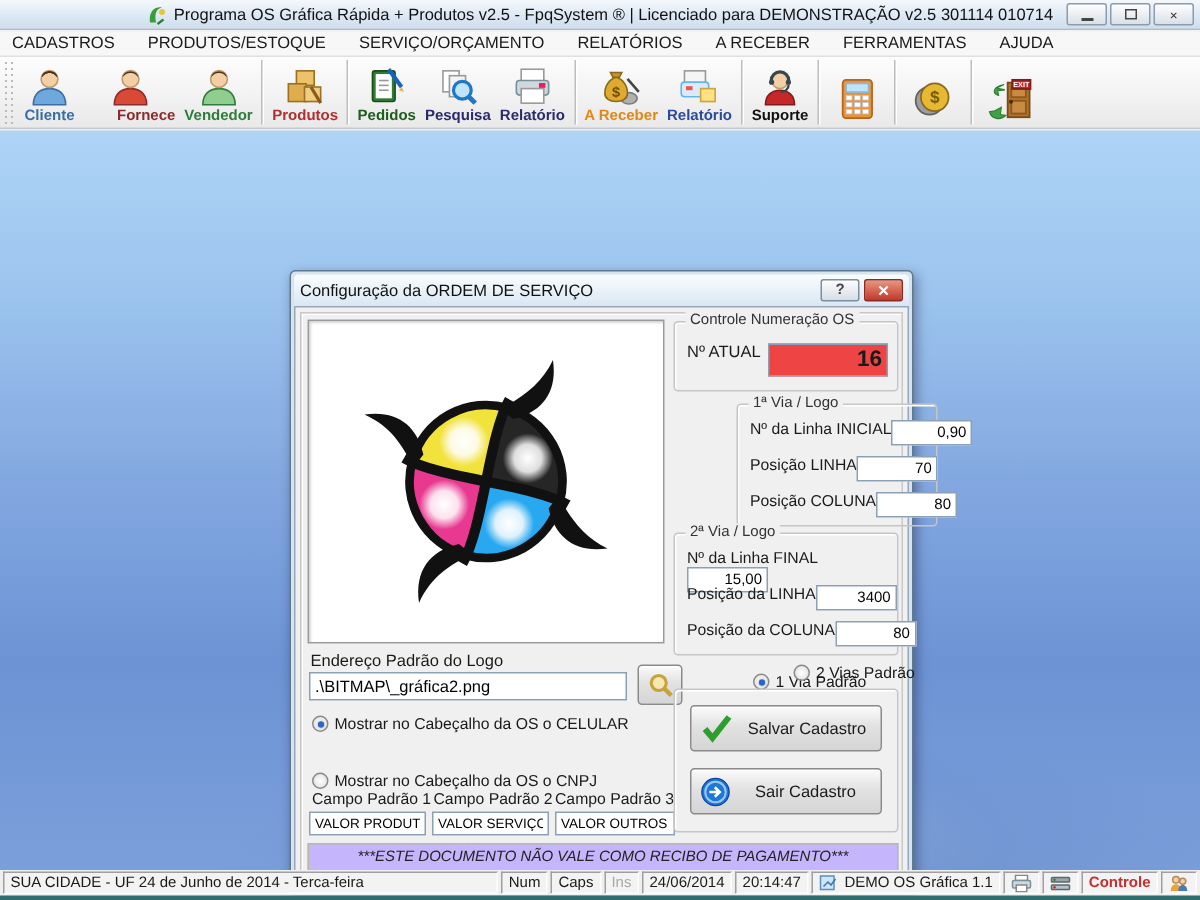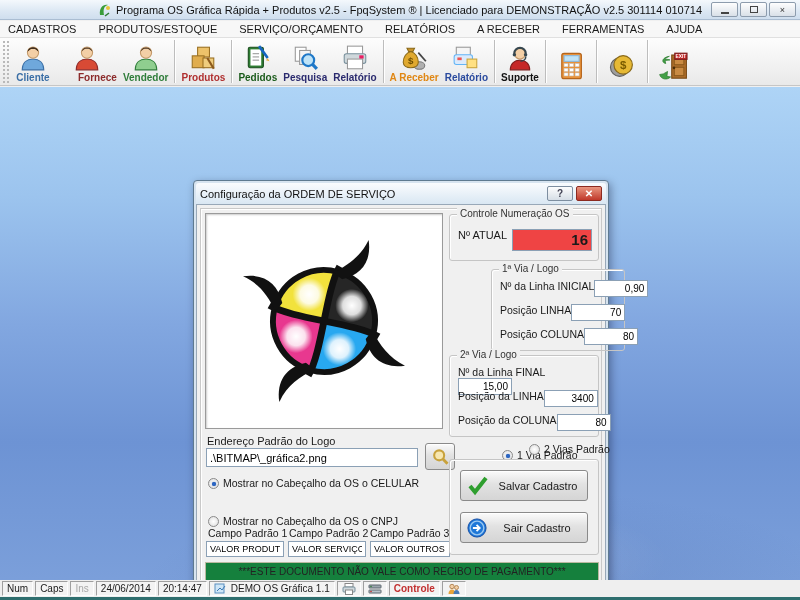--- a/index.html
+++ b/index.html
@@ -78,23 +78,23 @@
   .opt { font-size:10.5px; white-space:nowrap; }
 
   .push-btn { position:absolute; display:flex; align-items:center; border:1px solid #8a8a8a;
     border-radius:3px; background:linear-gradient(#fbfbfb,#e2e2e2 45%,#d5d5d5);
     box-shadow:inset 0 1px 0 #fff; font-size:11px; }
   .push-btn .btn-text { flex:1; text-align:center; }
 
   #logo-box { position:absolute; left:8px; top:8px; width:238px; height:216px; background:#fff;
     border:1px solid #9a9a9a; box-shadow:inset 1px 1px 2px #ccc; display:flex; align-items:center; justify-content:center; }
 
-  #notice { position:absolute; left:8px; top:357px; width:394px; height:19px; background:#15803d;
+  #notice { position:absolute; left:8px; top:357px; width:394px; height:19px; background:#c4b5fd;
     border:1px solid #b9b9a0; display:flex; align-items:center; justify-content:center;
-    font-size:10px; color:#222; white-space:nowrap; }
+    font-size:10px; color:#222; white-space:nowrap;font-style:italic; }
 
   
   #statusbar { position:absolute; left:0; top:580px; width:800px; height:17px; background:#efefef;
     display:flex; align-items:stretch; gap:2px; padding:1px 2px; }
   .sb-panel { border:1px solid; border-color:#9f9f9f #fdfdfd #fdfdfd #9f9f9f; background:#f3f3f3;
     display:flex; align-items:center; padding:0 4px; font-size:10px; white-space:nowrap; }
   .sb-panel.grow { flex:1; }
   .sb-dim { color:#a8a8a8; }
   #bottom-strip { position:absolute; left:0; top:597px; width:800px; height:3px; background:#2e6e6e; }
 </style>
@@ -412,20 +412,21 @@
             <span class="btn-text">Sair Cadastro</span>
           </div>
         </div>
 
         <div id="notice">***ESTE DOCUMENTO NÃO VALE COMO RECIBO DE PAGAMENTO***</div>
       </div>
     </div>
   </div>
 
   <div id="statusbar">
+    <div class="sb-panel grow">SUA CIDADE - UF 24 de Junho de 2014 - Terca-feira</div>
     <div class="sb-panel">Num</div>
     <div class="sb-panel">Caps</div>
     <div class="sb-panel sb-dim">Ins</div>
     <div class="sb-panel">24/06/2014</div>
     <div class="sb-panel">20:14:47</div>
     <div class="sb-panel">
       <svg width="13" height="11" viewBox="0 0 13 11" style="margin-right:4px;">
           <rect x="1" y="1" width="9" height="9" fill="#cfe6f7" stroke="#5b8fc0"></rect>
           <path d="M3 8l3-3 2 2 3-4" stroke="#3a78b5" fill="none"></path>
         </svg>

